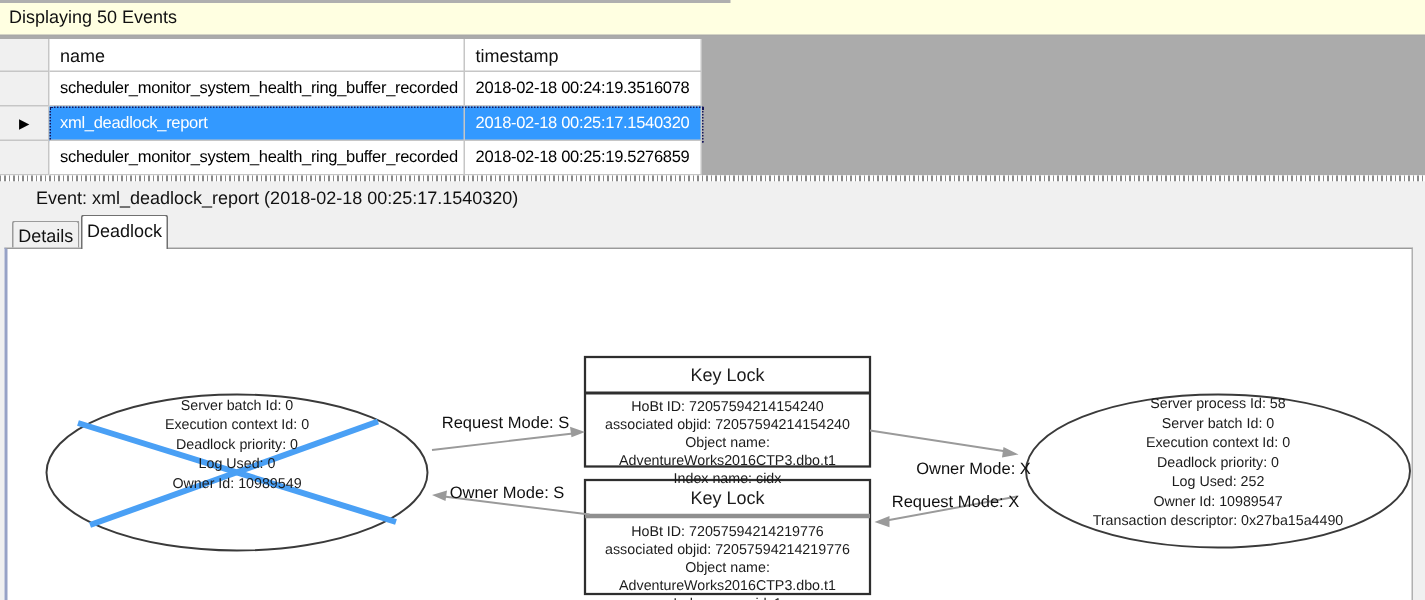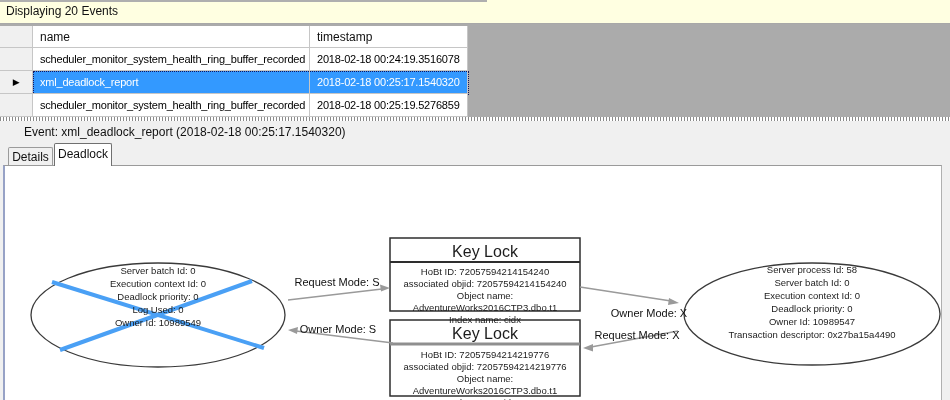--- a/index.html
+++ b/index.html
@@ -43,31 +43,31 @@
                 line-height:21px; z-index:2; }
 
   
   .panel { position:absolute; left:3px; top:165px; width:939px; height:235px; background:#FFFFFF;
            border-top:1px solid #9a9a9a; border-right:1px solid #B0B0B0; border-left:2px solid #97A2C6; }
   .gfx { position:absolute; left:0; top:0; width:950px; height:400px; }
 
   
   .node-text { position:absolute; text-align:center; font-size:9.5px; line-height:13px; color:#1c1c1c; }
   .node-line { height:13px; white-space:nowrap; }
-  .box-title { position:absolute; text-align:center; font-size:16px; color:#1c1c1c; }
+  .box-title { position:absolute; text-align:center; font-size:12px; color:#1c1c1c; }
   .box-body  { position:absolute; text-align:center; font-size:9.5px; line-height:12px; color:#1c1c1c; }
   .edge-label { position:absolute; width:110px; text-align:center; font-size:11px; color:#101010; white-space:nowrap; }
 </style>
 </head>
 <body>
 
 <div id="app">
 
   <div class="infobar">
-    <span>Displaying 20 Events</span>
+    <span>Displaying 50 Events</span>
   </div>
   <div class="infobar-topedge"></div>
 
   <div class="grid">
 
     <div class="gcell gsel ghead" style="left:0;top:2px;width:33px;height:22px;"></div>
     <div class="gcell ghead" style="left:33px;top:2px;width:277px;height:22px;">name</div>
     <div class="gcell ghead" style="left:310px;top:2px;width:158px;height:22px;">timestamp</div>
 
     <div>
@@ -133,20 +133,21 @@
     <div class="node-line">Deadlock priority: 0</div>
     <div class="node-line">Log Used: 0</div>
     <div class="node-line">Owner Id: 10989549</div>
   </div>
 
   <div class="node-text" style="left:684px;top:263px;width:256px;">
     <div class="node-line">Server process Id: 58</div>
     <div class="node-line">Server batch Id: 0</div>
     <div class="node-line">Execution context Id: 0</div>
     <div class="node-line">Deadlock priority: 0</div>
+    <div class="node-line">Log Used: 252</div>
     <div class="node-line">Owner Id: 10989547</div>
     <div class="node-line">Transaction descriptor: 0x27ba15a4490</div>
   </div>
 
   <div class="box-title" style="left:390px;top:243px;width:190px;">Key Lock</div>
   <div class="box-body" style="left:388px;top:266px;width:194px;">
     <div>HoBt ID: 72057594214154240</div>
     <div>associated objid: 72057594214154240</div>
     <div>Object name: AdventureWorks2016CTP3.dbo.t1</div>
     <div>Index name: cidx</div>

